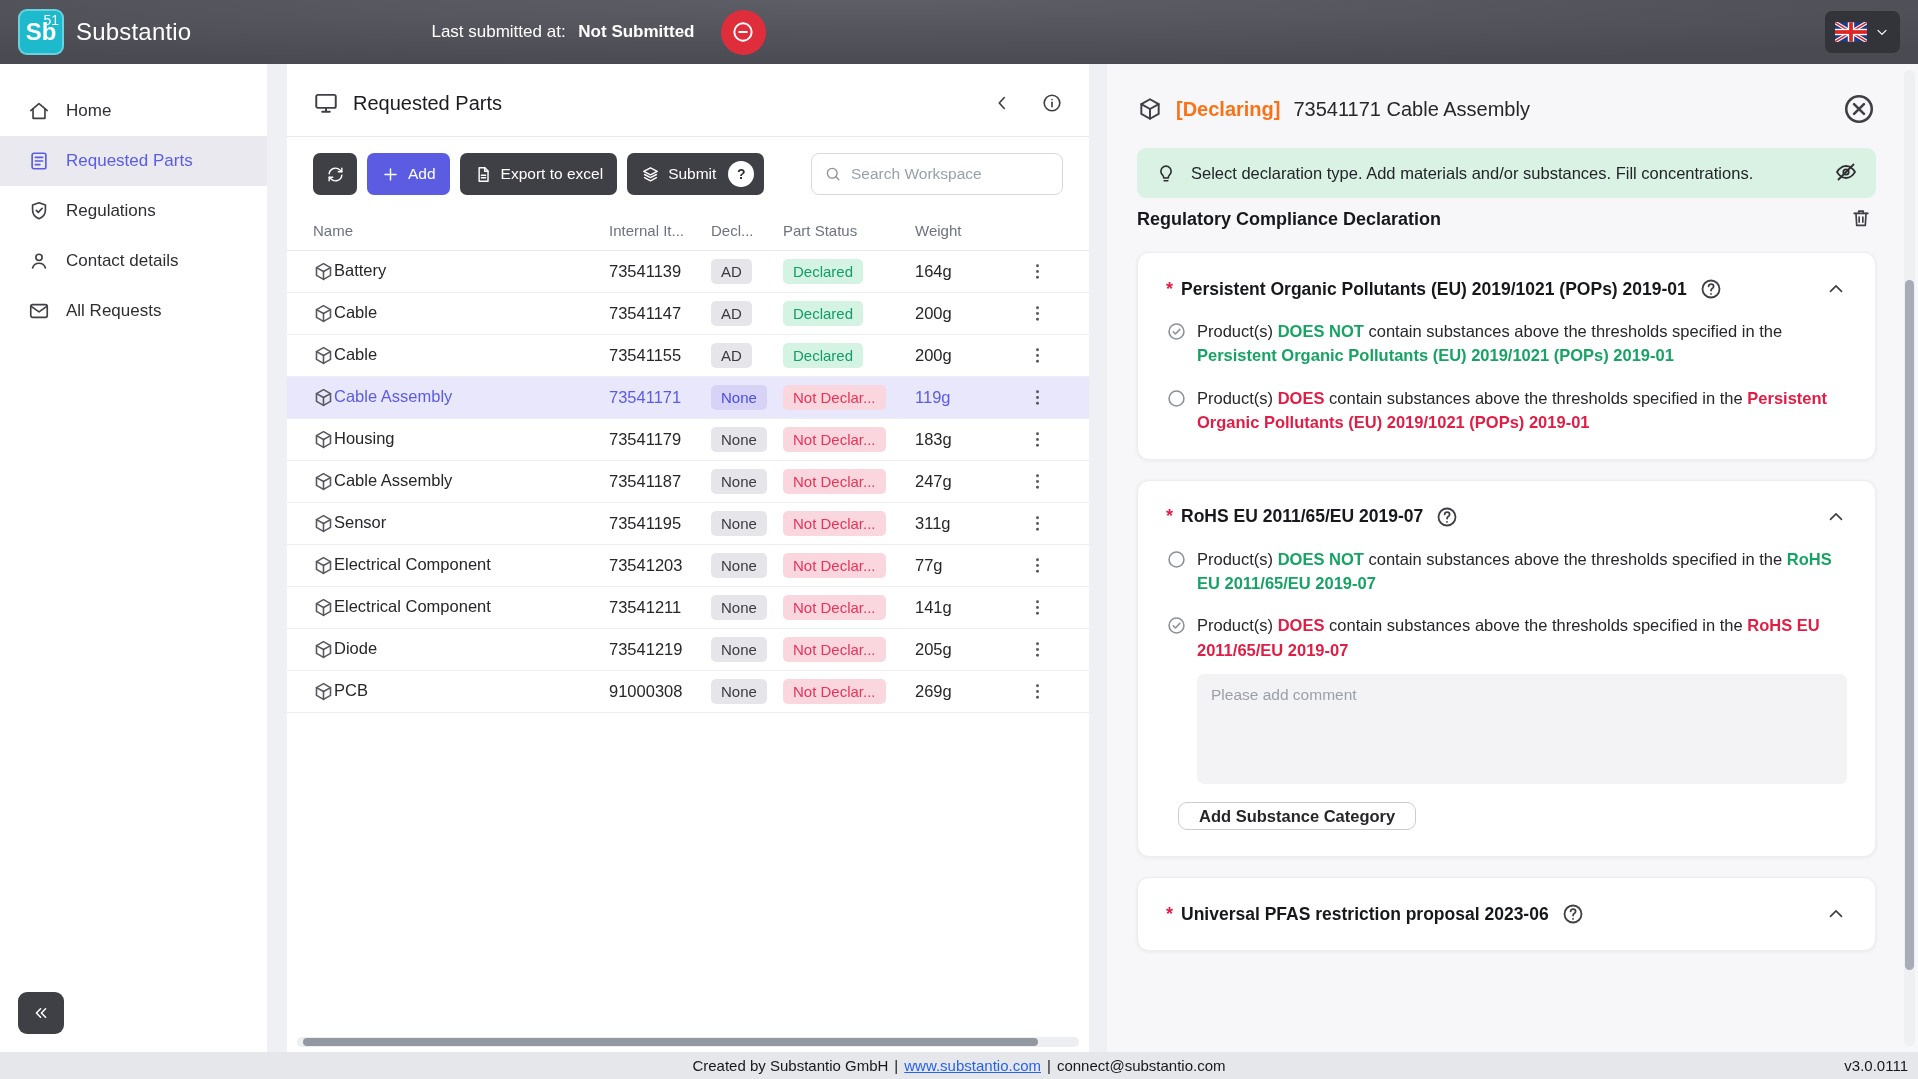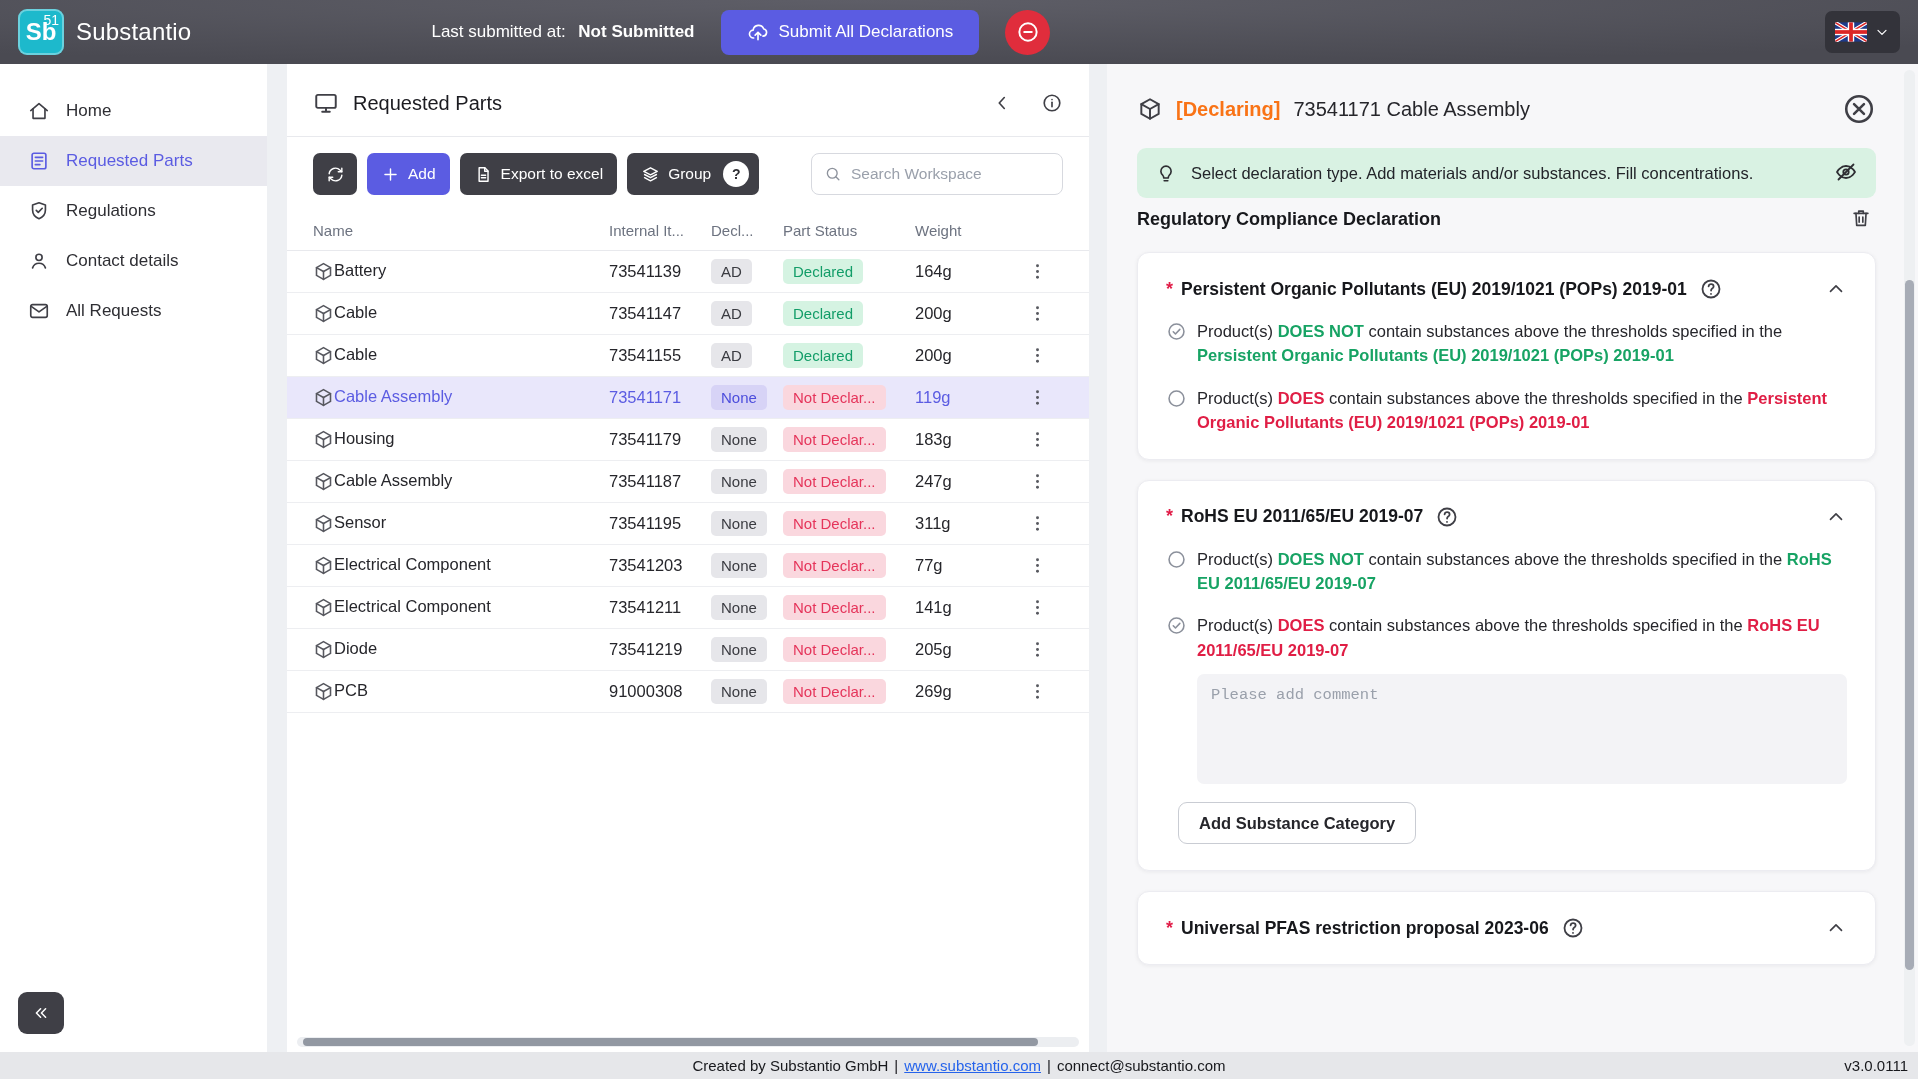--- a/index.html
+++ b/index.html
@@ -96,23 +96,23 @@
   .card-head{display:flex;align-items:center}
   .req{color:#e11d48;font-weight:bold;font-size:18px;margin-right:8px}
   .card-title{font-size:17.5px;font-weight:bold;color:#17181c}
   .q-icn{width:24px;height:24px;color:#3f3f46;margin-left:12px;cursor:pointer}
   .chev-btn{margin-left:auto;color:#3f3f46;width:22px;height:22px;cursor:pointer}
   .opt{display:flex;gap:10px;margin-top:18px;cursor:pointer}
   .opt .icn{width:21px;height:21px;color:#8b909b;margin-top:2px}
   .opt p{font-size:16.5px;line-height:1.48;color:#26262b}
   .tone-green{color:#17a364;font-weight:bold}
   .tone-red{color:#e01e45;font-weight:bold}
-  .comment-box{display:block;margin:12px 0 0 31px;width:calc(100% - 31px);height:110px;background:#f3f3f6;border:none;border-radius:7px;padding:12px 14px;font-size:15.5px;font-family:Liberation Mono, monospace;resize:none;color:#3a3b41}
+  .comment-box{display:block;margin:12px 0 0 31px;width:calc(100% - 31px);height:110px;background:#f3f3f6;border:none;border-radius:7px;padding:12px 14px;font-size:15.5px;font-family:Liberation Sans, sans-serif;resize:none;color:#3a3b41}
   .comment-box::placeholder{color:#9aa0ab}
-  .add-sub-btn{margin:18px 0 2px 12px;height:42px;padding:0 20px;background:#fff;border:1px solid #c9ccd3;border-radius:9px;font-size:16.5px;font-weight:bold;color:#26262b;cursor:pointer;font-family:inherit}
+  .add-sub-btn{margin:18px 0 2px 12px;height:28px;padding:0 20px;background:#fff;border:1px solid #c9ccd3;border-radius:9px;font-size:16.5px;font-weight:bold;color:#26262b;cursor:pointer;font-family:inherit}
 
   .vscroll{position:absolute;top:6px;right:3px;bottom:6px;width:11px;border-radius:6px;background:#eef0f2}
   .vscroll .thumb{position:absolute;left:1px;width:9px;border-radius:5px;background:#a7acb6;top:210px;height:690px;cursor:pointer}
 
   
   .footer{height:27px;background:#e6e7ea;display:flex;align-items:center;justify-content:center;font-size:15px;color:#17181c;position:relative;gap:6px}
   .footer a{color:#2563eb}
   .footer .version{position:absolute;right:10px}
 </style>
 </head>
@@ -123,30 +123,20 @@
     <span>Sb</span>
     <span class="logo-num">51</span>
   </div>
   <div class="brand">Substantio</div>
 
   <div class="tb-center">
     <div class="tb-submitted">
       <span>Last submitted at:</span>
       <b>Not Submitted</b>
     </div>
-    <button class="btn-submit">
-      <span class="icn">
-          <svg viewBox="0 0 24 24" fill="none" stroke="currentColor" stroke-width="1.8" stroke-linecap="round" stroke-linejoin="round">
-            <path d="M7.3 18.5a4.3 4.3 0 0 1-.6-8.6 6 6 0 0 1 11.6-1.1 3.9 3.9 0 0 1-.9 7.7"></path>
-            <path d="M12 20.5v-7.8"></path>
-            <path d="m8.9 15.4 3.1-3 3.1 3"></path>
-          </svg>
-        </span>
-      <span>Submit All Declarations</span>
-    </button>
     <button class="btn-stop">
       <span class="icn">
           <svg viewBox="0 0 24 24" fill="none" stroke="currentColor" stroke-width="1.8" stroke-linecap="round" stroke-linejoin="round">
             <circle cx="12" cy="12" r="8"></circle>
             <path d="M8.5 12h7"></path>
           </svg>
         </span>
     </button>
   </div>
 
@@ -284,21 +274,21 @@
         <span>Export to excel</span>
       </button>
       <button class="btn btn-dark">
         <span class="icn">
             <svg viewBox="0 0 24 24" fill="none" stroke="currentColor" stroke-width="1.8" stroke-linecap="round" stroke-linejoin="round">
               <path d="m12 3.5 8.5 4.5L12 12.5 3.5 8z"></path>
               <path d="m4.5 12 7.5 4 7.5-4"></path>
               <path d="m4.5 16 7.5 4 7.5-4"></path>
             </svg>
           </span>
-        <span>Group</span>
+        <span>Submit</span>
         <span class="help-bubble">?</span>
       </button>
       <div class="searchbox">
         <span class="icn">
             <svg viewBox="0 0 24 24" fill="none" stroke="currentColor" stroke-width="1.8" stroke-linecap="round" stroke-linejoin="round">
               <circle cx="11" cy="11" r="6.5"></circle>
               <path d="m15.8 15.8 4 4"></path>
             </svg>
           </span>
         <input type="text" placeholder="Search Workspace" style="">

